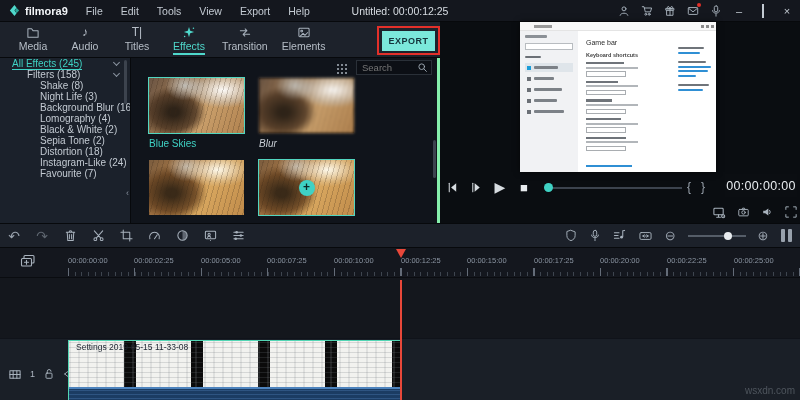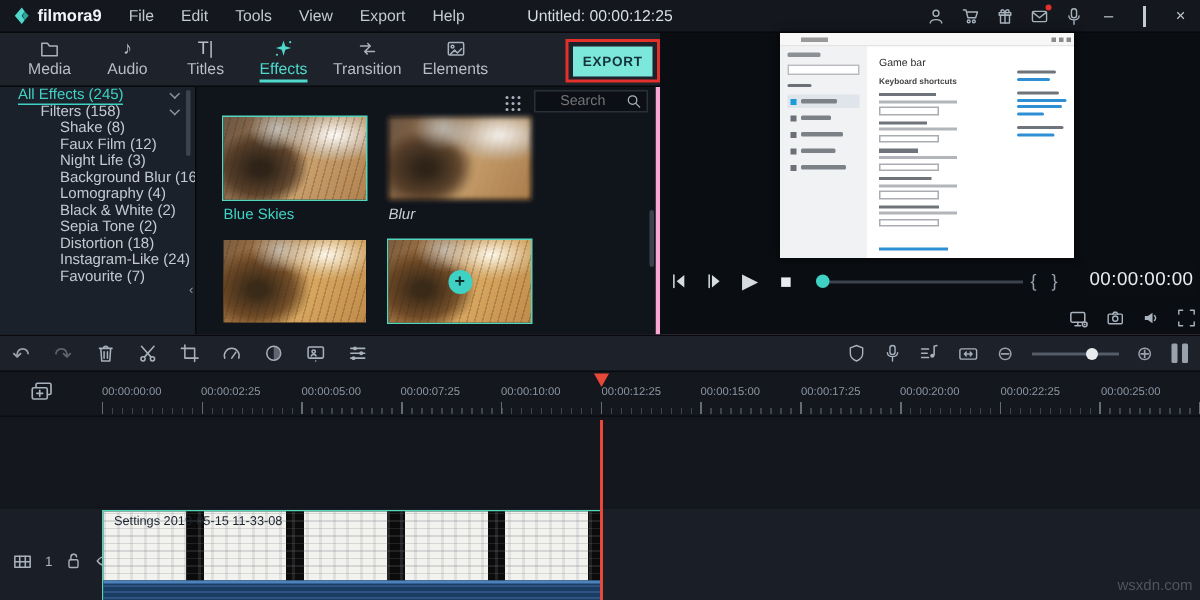--- a/index.html
+++ b/index.html
@@ -1,16 +1,16 @@
 <!DOCTYPE html>
 <html><head>
 <meta charset="utf-8">
 <style>
   html,body{margin:0;padding:0;background:#000;}
-  .app{position:relative;width:800px;height:400px;background:#f9a8d4;overflow:hidden;
+  .app{position:relative;width:800px;height:400px;background:#86efac;overflow:hidden;
        font-family:"Liberation Sans",sans-serif;color:#aeb7c2;-webkit-font-smoothing:antialiased;}
   .app *{box-sizing:border-box;}
   svg.ic{display:block;}
   svg.ic path,svg.ic rect,svg.ic circle,svg.ic line{fill:none;stroke:#a8b2bd;stroke-width:1.1;stroke-linecap:round;stroke-linejoin:round;}
   svg.ic .fill{fill:#a8b2bd;stroke:none;}
 
   
   .menubar{position:absolute;left:0;top:0;width:800px;height:22px;background:#14171e;border-bottom:1px solid #07090c;display:flex;align-items:center;font-size:10.5px;}
   .logo{display:flex;align-items:center;gap:4px;margin-left:8px;}
   .logo-text{color:#f2f5f8;font-weight:bold;font-size:11px;}
@@ -42,21 +42,21 @@
   .fx-row.lv2{padding-left:40px;}
   .fx-row.sel{color:#3fd2c4;}
   .fx-row.sel .u{border-bottom:1px solid #3fd2c4;}
   .chev{position:absolute;right:11px;top:2px;width:5px;height:5px;border-right:1px solid #8a93a0;border-bottom:1px solid #8a93a0;transform:rotate(45deg);}
   .sb-scroll{position:absolute;left:124px;top:2px;width:3px;height:44px;background:#3c434e;border-radius:2px;}
   .collapse-arr{position:absolute;left:126px;top:130px;color:#8a93a0;font-size:9px;}
 
   .fx-grid{position:absolute;left:130px;top:0;width:307px;height:165px;background:#10141b;border-left:1px solid #07090c;}
   .grid-ic{position:absolute;left:204px;top:4px;width:14px;height:14px;}
   .search-box{position:absolute;left:225px;top:2px;width:76px;height:15px;background:#0c0f15;border:1px solid #2a3038;display:flex;align-items:center;}
-  .search-box input{flex:1;min-width:0;background:transparent;border:none;outline:none;color:#aeb7c2;font-size:9.5px;padding:0 2px 0 5px;font-family:"Liberation Sans",sans-serif;text-align:center;}
+  .search-box input{flex:1;min-width:0;background:transparent;border:none;outline:none;color:#aeb7c2;font-size:9.5px;padding:0 2px 0 5px;font-family:"Liberation Sans",sans-serif;}
   .grid-scroll{position:absolute;left:302px;top:82px;width:3px;height:38px;background:#3c434e;border-radius:2px;}
 
   .thumb{position:absolute;width:95px;height:55px;background:#000;}
   .timg{position:absolute;inset:0;background:
     radial-gradient(ellipse 60% 50% at 78% 22%, rgba(255,255,255,.95), rgba(215,225,235,.35) 45%, transparent 65%),
     radial-gradient(ellipse 35% 45% at 38% 14%, rgba(200,202,200,.85), transparent 60%),
     radial-gradient(ellipse 45% 62% at 26% 62%, #2e2318 12%, rgba(72,50,32,.78) 52%, transparent 76%),
     linear-gradient(120deg,#6b5544 0%,#99744e 35%,#c99f6b 60%,#b1824f 100%);}
   .timg::after{content:"";position:absolute;inset:0;background:repeating-linear-gradient(105deg,transparent 0 4px,rgba(55,38,22,.22) 4px 5px);}
   .thumb.sel{outline:1.5px solid #52d6c0;}
@@ -256,21 +256,20 @@
   </div>
   <div class="export-wrap">
     <button class="export-btn">EXPORT</button>
   </div>
 
   <div class="media-panel">
     <div class="fx-sidebar">
       <div class="fx-row lv0 sel"><span class="u">All Effects (245)</span><span class="chev"></span></div>
       <div class="fx-row lv1"><span>Filters (158)</span><span class="chev"></span></div>
       <div class="fx-row lv2"><span>Shake (8)</span></div>
-      <div class="fx-row lv2"><span>Faux Film (12)</span></div>
       <div class="fx-row lv2"><span>Night Life (3)</span></div>
       <div class="fx-row lv2"><span>Background Blur (16)</span></div>
       <div class="fx-row lv2"><span>Lomography (4)</span></div>
       <div class="fx-row lv2"><span>Black &amp; White (2)</span></div>
       <div class="fx-row lv2"><span>Sepia Tone (2)</span></div>
       <div class="fx-row lv2"><span>Distortion (18)</span></div>
       <div class="fx-row lv2"><span>Instagram-Like (24)</span></div>
       <div class="fx-row lv2"><span>Favourite (7)</span></div>
       <div class="sb-scroll"></div>
     </div>

